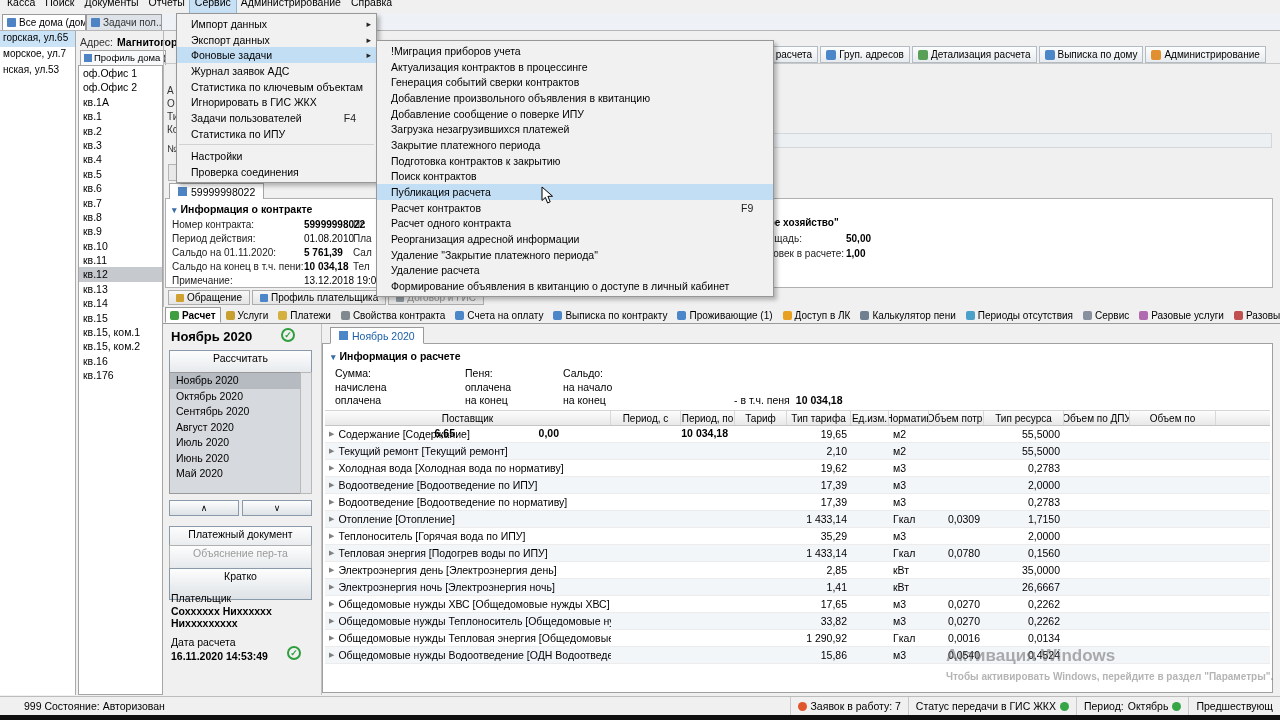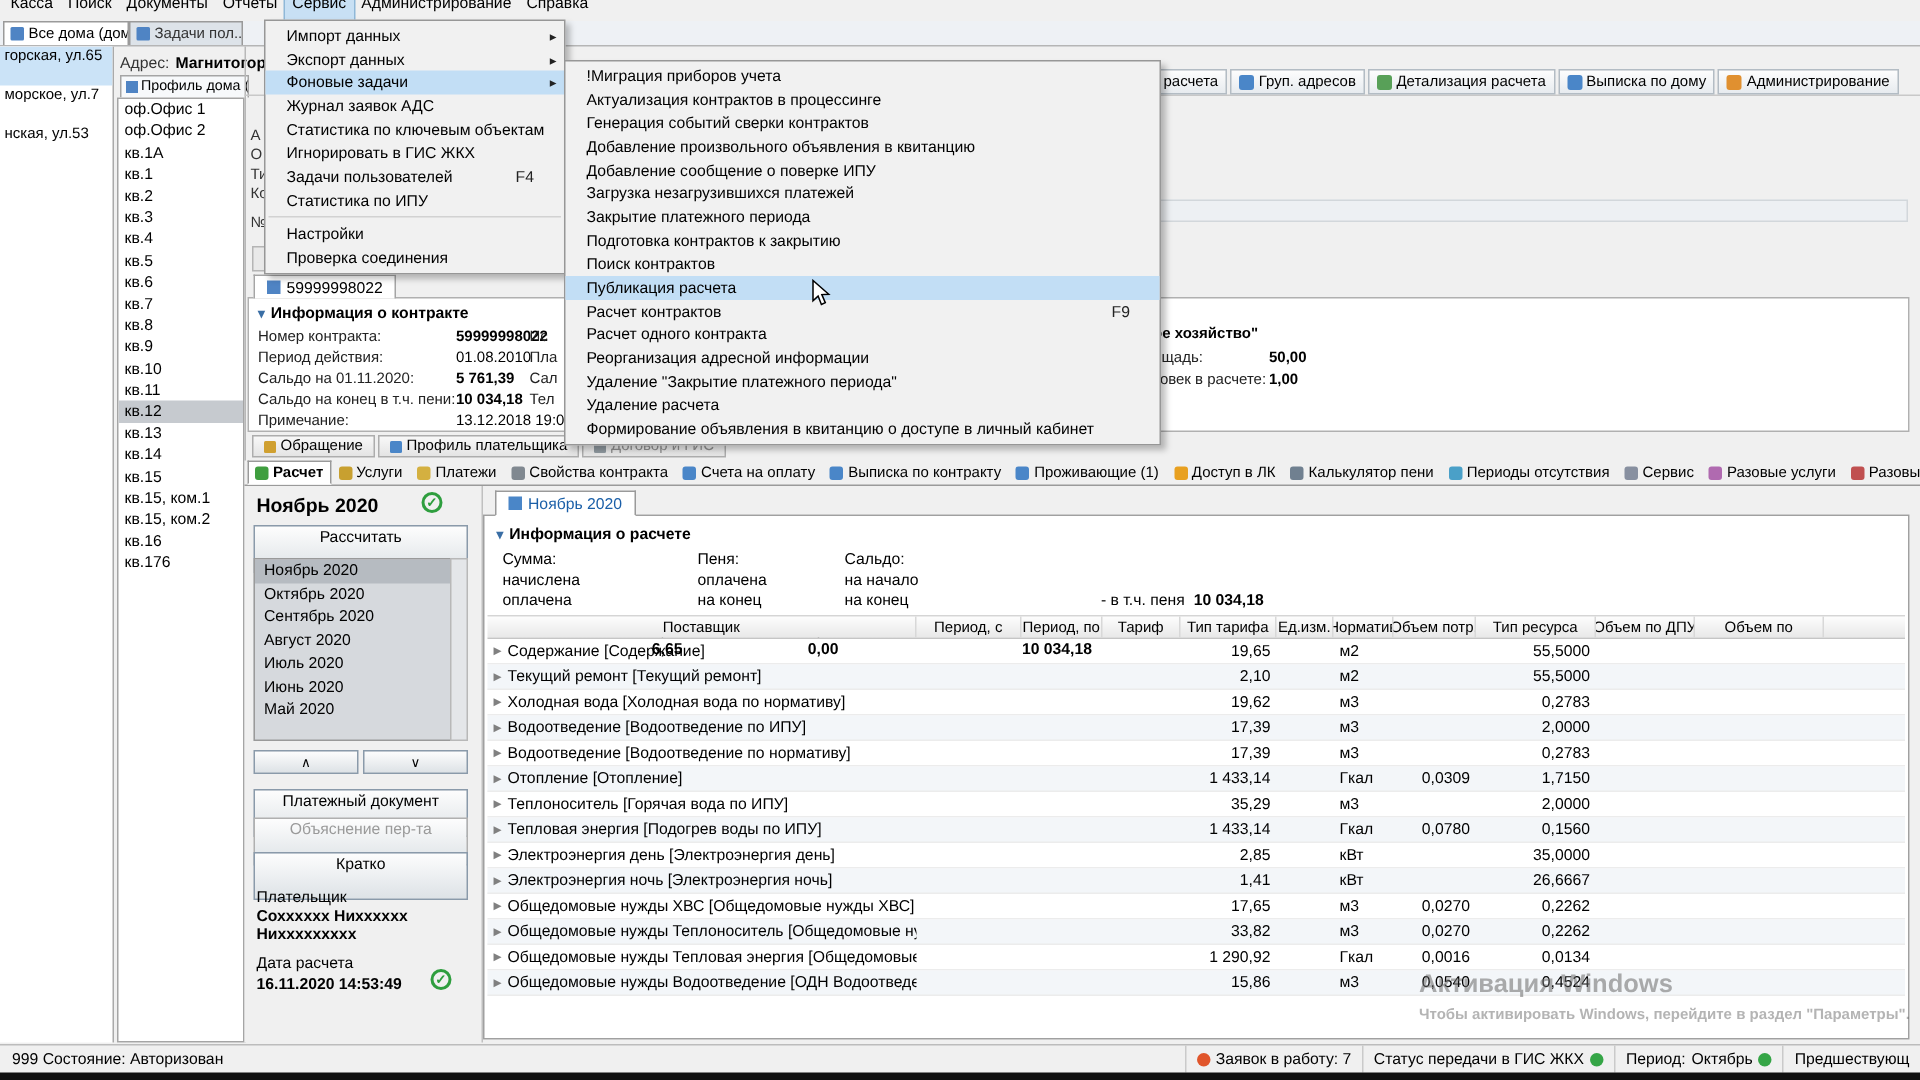--- a/index.html
+++ b/index.html
@@ -18,21 +18,21 @@
               border-bottom:1px solid #b5b5b5;display:flex;align-items:flex-end;padding-left:2px;font-size:10px;}
   .doc-tab{height:16px;display:flex;align-items:center;gap:3px;padding:0 4px;
            border:1px solid #9a9a9a;border-bottom:none;background:#dde3e9;white-space:nowrap;overflow:hidden;}
   .doc-tab.active{background:#fff;}
   .doc-tab .tab-ic{width:9px;height:9px;background:#4f84c4;border-radius:1px;flex:none;}
   .doc-tab.t1{width:84px;} .doc-tab.t2{width:76px;color:#333;}
 
   
   .buildings{position:absolute;top:31px;left:0;width:76px;bottom:25px;background:#fff;
              border-right:1px solid #aaa;font-size:10px;overflow:hidden;}
-  .b-item{height:26px;line-height:14.5px;padding-left:3px;white-space:nowrap;}
+  .b-item{height:16px;line-height:14.5px;padding-left:3px;white-space:nowrap;}
   .b-item.selected{background:#cbe3f7;}
 
   .addr{position:absolute;top:36px;left:80px;font-size:10.5px;white-space:nowrap;}
   .addr .lbl{color:#333;margin-right:4px;} .addr .val{font-weight:bold;}
 
   .house-tab{position:absolute;top:50px;left:80px;height:15px;width:86px;background:#f7f9fb;
              border:1px solid #a5a5a5;border-bottom:none;font-size:9.5px;line-height:14px;
              padding:0 3px;white-space:nowrap;overflow:hidden;display:flex;align-items:center;gap:2px;}
   .house-tab .tab-ic{width:8px;height:8px;background:#4f84c4;flex:none;}
 
@@ -158,21 +158,21 @@
   .t-rows div.t-row:nth-of-type(even){background:#f3f6f9;}
   .tc{padding:0 4px;white-space:nowrap;overflow:hidden;}
   .tc.num{text-align:right;}
   .tc.name{display:flex;align-items:center;gap:4px;}
   .exp{color:#808080;font-size:7px;flex:none;}
   .exp::before{content:"▶";}
 
   
   .statusbar{position:absolute;left:0;right:0;bottom:5px;height:19px;background:#f0f0f0;
              border-top:1px solid #bcbcbc;display:flex;align-items:center;font-size:10.5px;z-index:20;}
-  .sb-left{padding:0 8px;white-space:nowrap;}
+  .sb-left{padding:0 24px;white-space:nowrap;}
   .sb-right{margin-left:auto;display:flex;align-items:center;height:100%;}
   .sb-seg{display:flex;align-items:center;gap:4px;padding:0 7px;border-left:1px solid #cacaca;
           height:100%;white-space:nowrap;}
   .dot{width:9px;height:9px;border-radius:50%;flex:none;}
   .dot.red{background:#e0552b;} .dot.green{background:#35a546;}
   .bottom-strip{position:absolute;left:0;right:0;bottom:0;height:5px;background:#101010;z-index:30;}
 
   
   .wm{position:absolute;left:946px;top:646px;z-index:15;pointer-events:none;font-weight:bold;}
   .wm1{font-size:17px;color:rgba(105,105,105,.55);}

